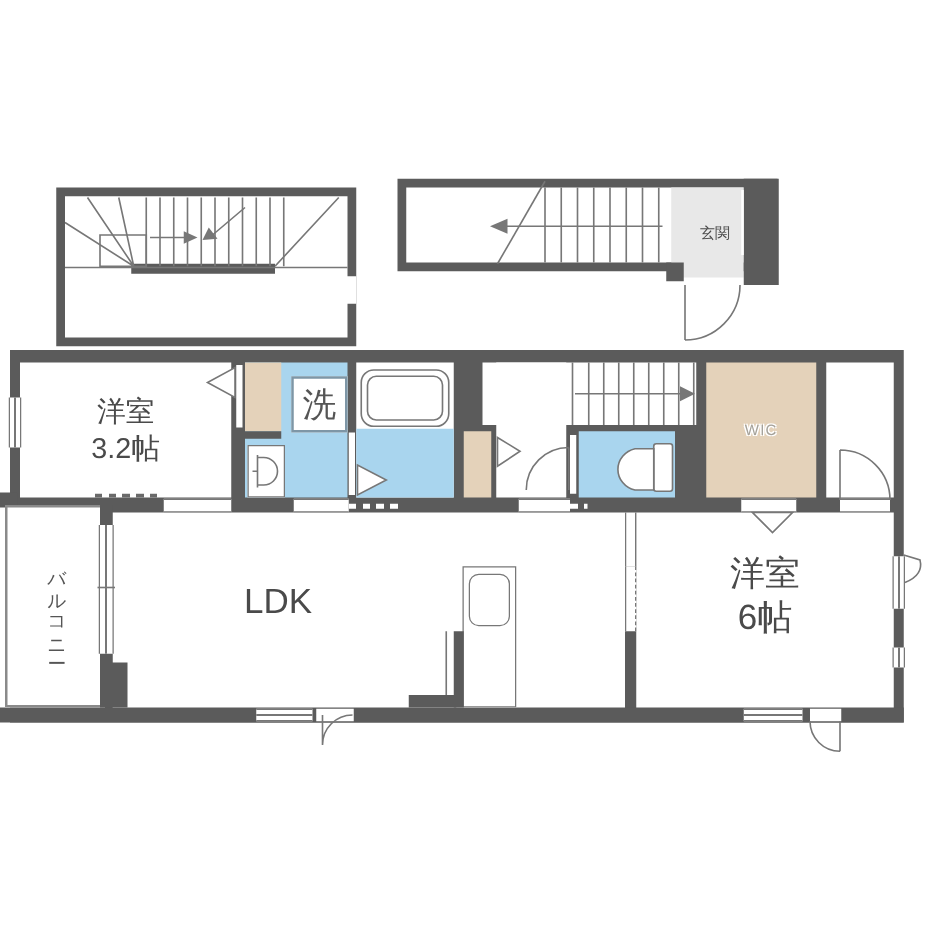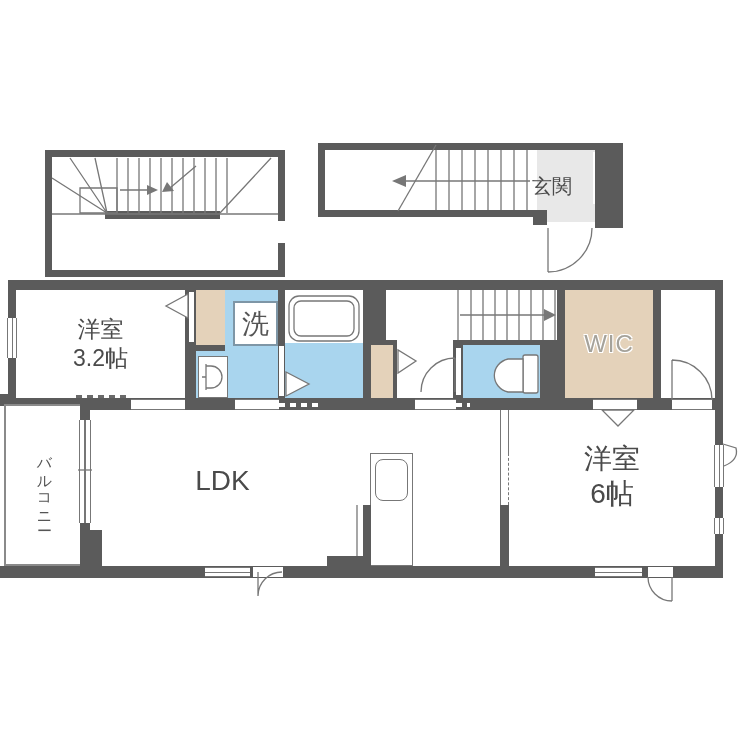--- a/index.html
+++ b/index.html
@@ -20,41 +20,41 @@
   .winH{background:#fff;border-top:1.5px solid var(--line);border-bottom:1.5px solid var(--line);
         background-image:linear-gradient(to bottom,transparent 0 44%,var(--line) 44% 58%,transparent 58%);}
   .winV{background:#fff;border-left:1.5px solid var(--line);border-right:1.5px solid var(--line);
         background-image:linear-gradient(to right,transparent 0 44%,var(--line) 44% 58%,transparent 58%);}
   .dashW{background:repeating-linear-gradient(90deg,#fff 0 6px,transparent 6px 11px);}
   .dashD{background:repeating-linear-gradient(90deg,#6a6a6a 0 6px,transparent 6px 11px);}
   .lbl{display:flex;flex-direction:column;align-items:center;justify-content:center;
        text-align:center;line-height:1.25;color:var(--text);}
   .balc{border:2px solid #8a8a8a;background:#fff;display:flex;align-items:center;justify-content:center;}
   .vtxt{writing-mode:vertical-rl;letter-spacing:2px;font-size:15px;color:#555;}
-  .wic-lbl{font-size:24px;letter-spacing:1px;color:var(--wictext);
+  .wic-lbl{font-size:12px;letter-spacing:1px;color:var(--wictext);
        text-shadow:-1px -1px 0 #fff,1px -1px 0 #fff,-1px 1px 0 #fff,1px 1px 0 #fff;}
   .laundrybox{background:#fff;border:2px solid var(--laundry);display:flex;align-items:center;justify-content:center;
        font-size:27px;color:#555;}
   svg{position:absolute;left:0;top:0;}
 </style>
 </head>
 <body>
 
 <div class="plan">
 
   <div class="a blk" style="left:45px;top:150px;width:240px;height:127px;"></div>
   <div class="a w" style="left:105px;top:211px;width:115px;height:8px;"></div>
   <div class="a r" style="left:277px;top:221px;width:8px;height:22px;"></div>
 
   <div class="a blk" style="left:318px;top:143px;width:304px;height:74px;"></div>
   <div class="a entry" style="left:537px;top:150px;width:58px;height:72px;"></div>
   <div class="a w" style="left:595px;top:143px;width:28px;height:85px;"></div>
   <div class="a w" style="left:533px;top:210px;width:14px;height:15px;"></div>
   <div class="a r" style="left:593px;top:152px;width:2px;height:52px;"></div>
-  <div class="a lbl" style="left:523px;top:152px;width:58px;height:68px;font-size:20px;">
+  <div class="a lbl" style="left:543px;top:152px;width:58px;height:68px;font-size:12px;">
     <span>玄関</span>
   </div>
 
   <div class="a w" style="left:8px;top:280px;width:715px;height:298px;"></div>
   <div class="a w" style="left:0px;top:566px;width:723px;height:12px;"></div>
   <div class="a w" style="left:0px;top:394px;width:14px;height:12px;"></div>
 
   <div class="a r" style="left:16px;top:290px;width:169px;height:108px;"></div>
   <div class="a r" style="left:189px;top:292px;width:5px;height:50px;"></div>
 

